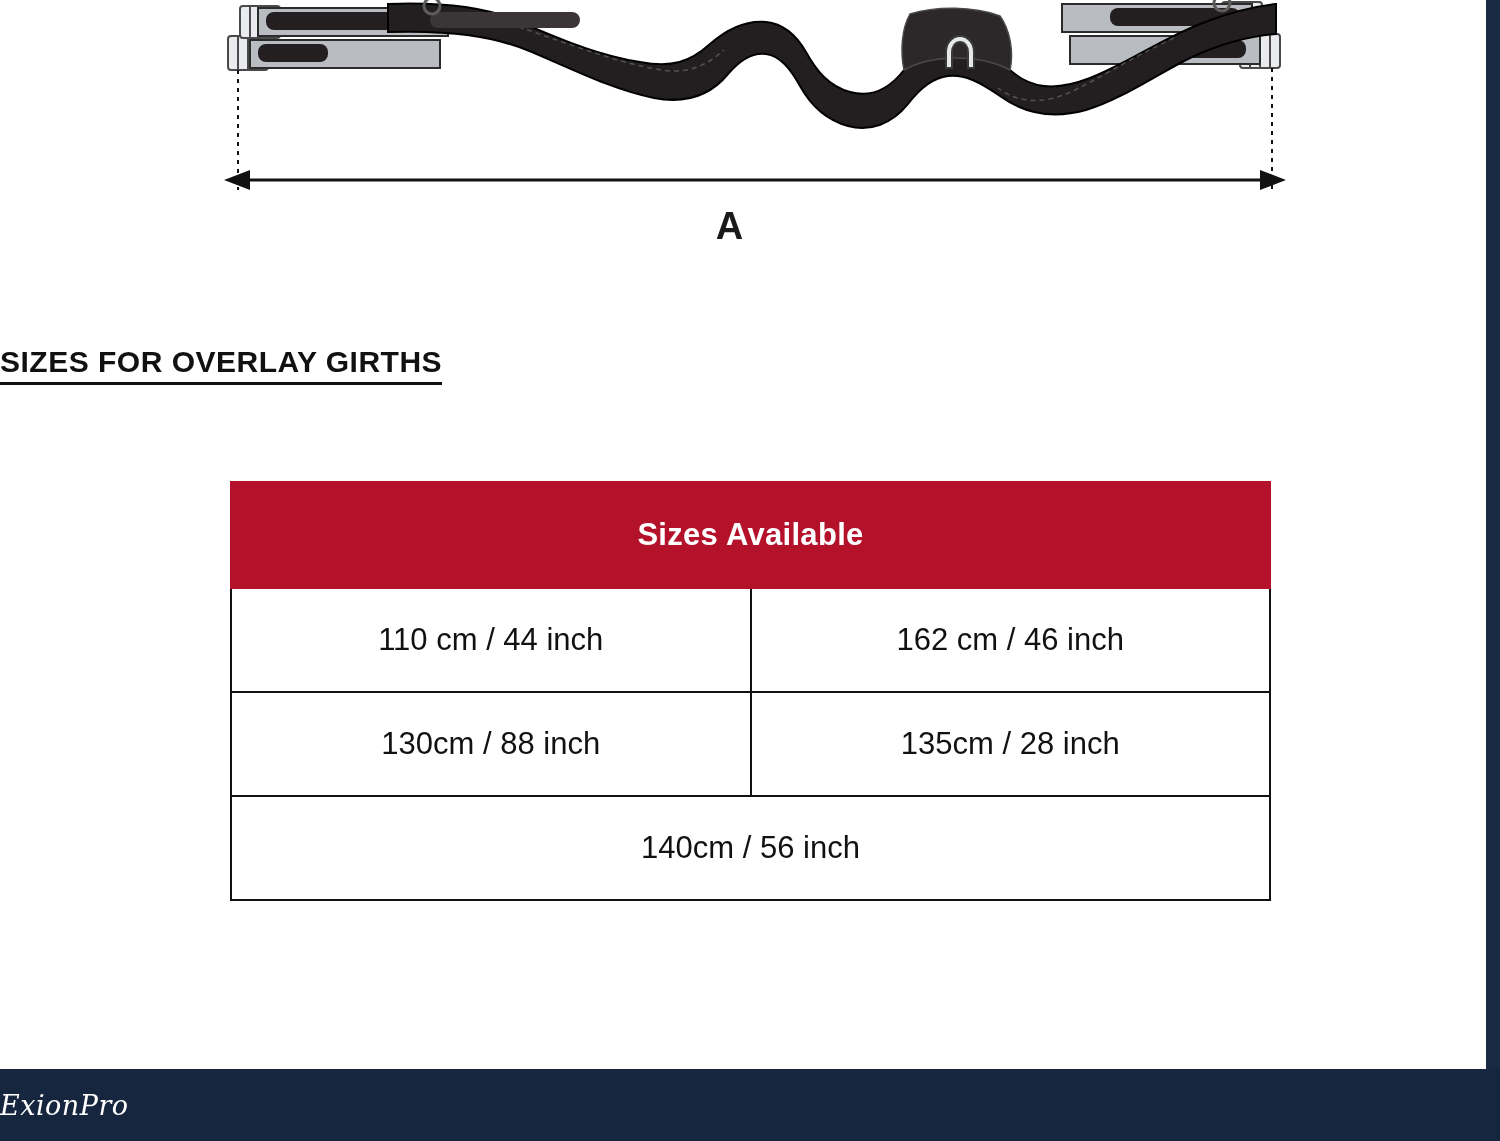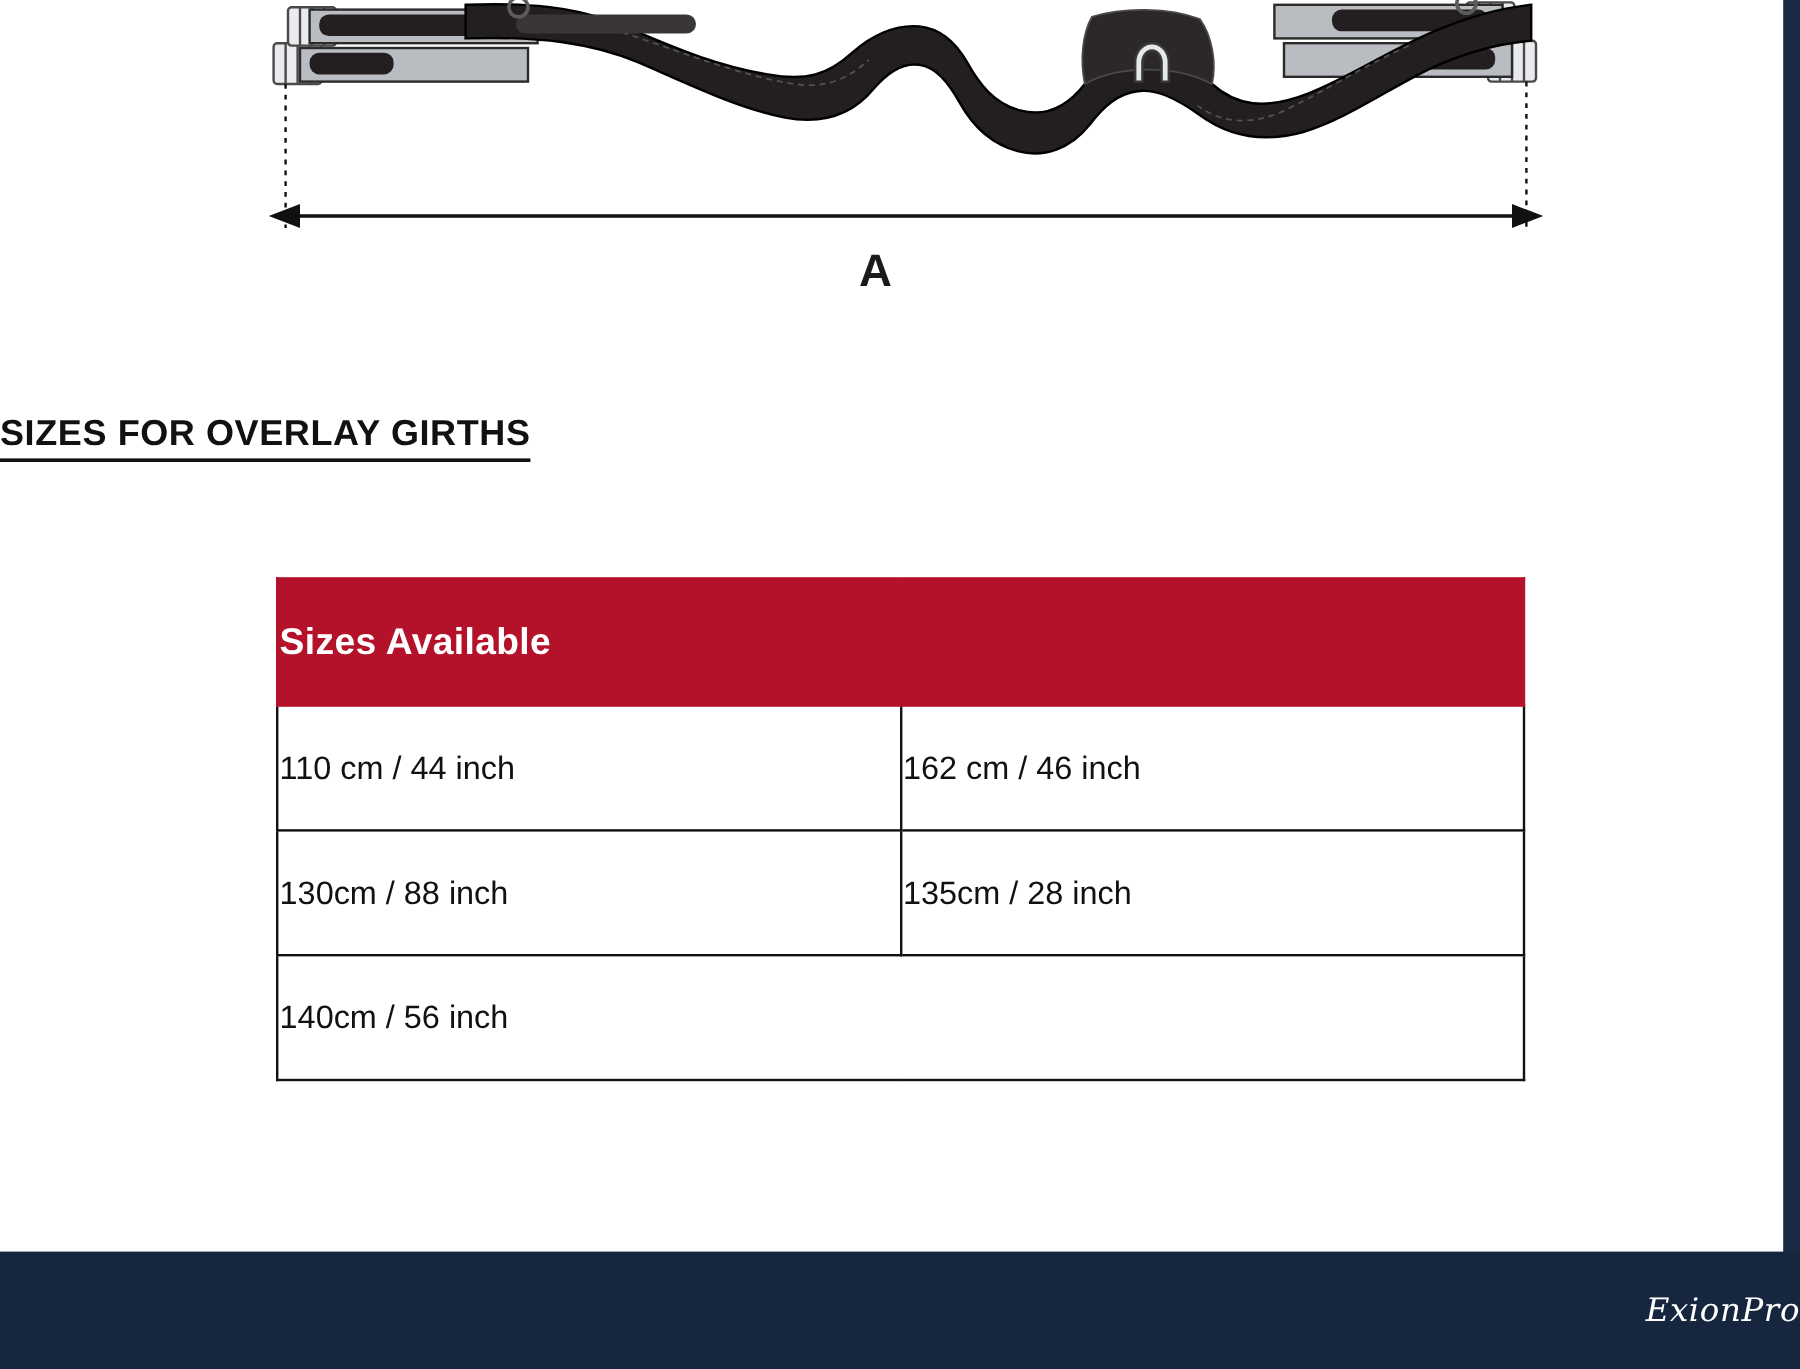--- a/index.html
+++ b/index.html
@@ -71,50 +71,50 @@
   .size-table {
     position: absolute;
     left: 230px;
     top: 481px;
     width: 1041px;
     border-collapse: collapse;
     table-layout: fixed;
   }
   .size-table td, .size-table th {
     border: 2px solid #111111;
-    text-align: left;
+    text-align: center;
     color: #111111;
   }
   .size-table thead th {
     background: #b4122b;
     color: #ffffff;
     font-size: 31px;
     font-weight: 700;
     height: 102px;
     border: 2px solid #b4122b;
     letter-spacing: 0.3px;
   }
   .size-table tbody td {
-    font-size: 27px;
+    font-size: 31px;
     font-weight: 400;
     height: 100px;
     background: #ffffff;
   }
 
   
   .footer {
     position: absolute;
     left: 0;
     bottom: 0;
     width: 1500px;
-    height: 98px;
+    height: 72px;
     background: #17263f;
     display: flex;
     align-items: center;
-    justify-content: flex-end;
+    justify-content: flex-start;
     margin-top: 11px;
   }
   .brand {
     color: #ffffff;
     font-family: "DejaVu Serif", serif;
     font-style: italic;
     font-size: 27px;
     letter-spacing: 0.5px;
   }
 </style>

